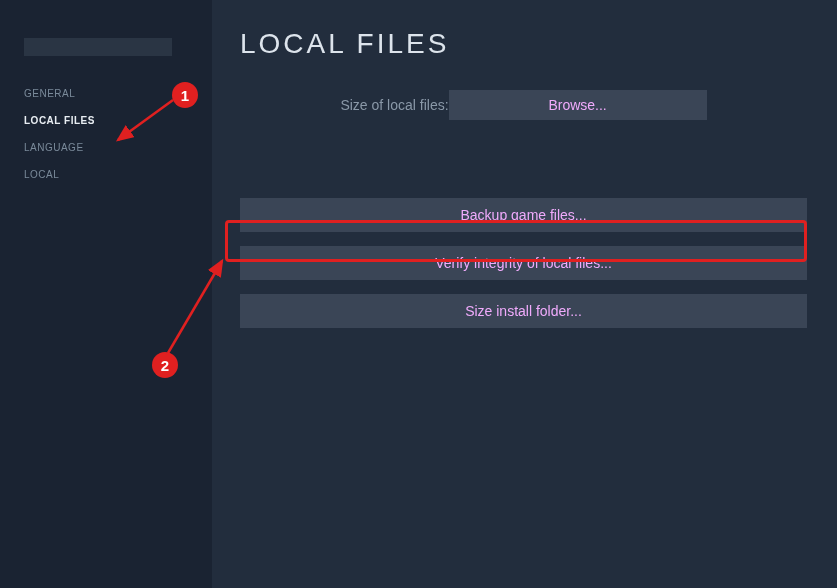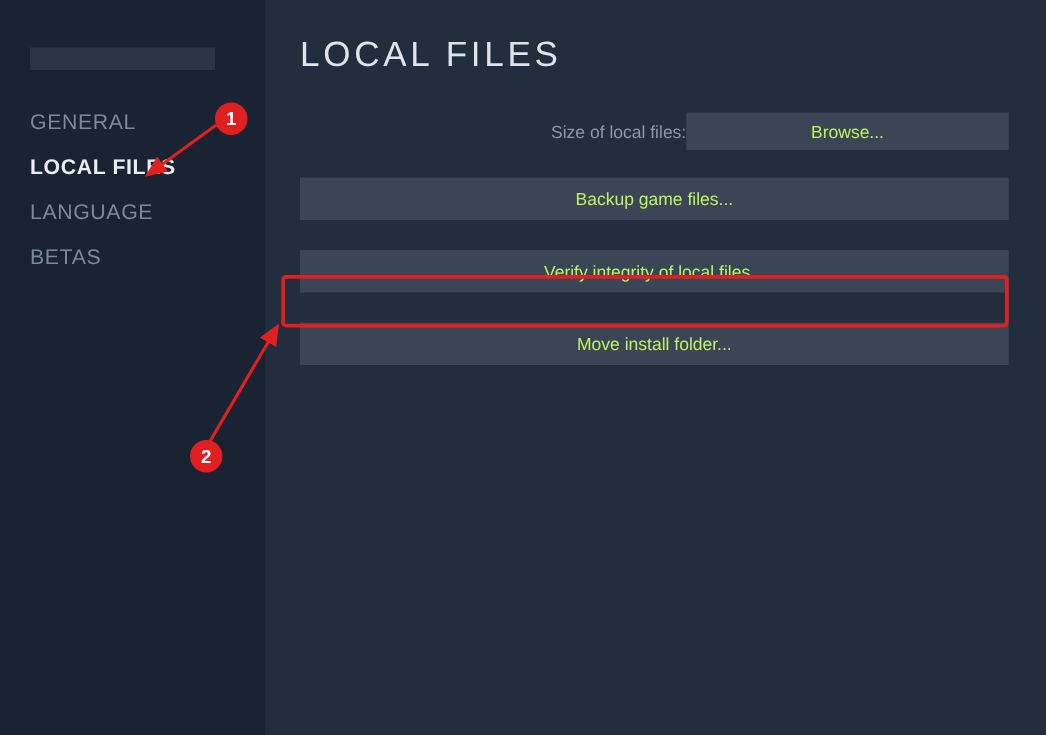--- a/index.html
+++ b/index.html
@@ -35,21 +35,21 @@
       padding-left: 24px;
     }
     .sidebar-header-block {
       width: 148px;
       height: 18px;
       background: #2a3544;
       margin-bottom: 24px;
     }
     .sidebar-item {
       color: #7a8a9a;
-      font-size: 17px;
+      font-size: 10px;
       letter-spacing: 0.5px;
       padding: 8px 0;
       cursor: pointer;
     }
     .sidebar-item.active {
       color: #e8edf2;
       font-weight: bold;
     }
     .main {
       position: absolute;
@@ -63,46 +63,46 @@
     .main-title {
       color: #dde4ec;
       font-size: 28px;
       font-weight: 300;
       letter-spacing: 3px;
       margin-bottom: 30px;
     }
     .size-row {
       display: flex;
       align-items: center;
-      justify-content: flex-end;
-      margin-bottom: 22px;
+      justify-content: center;
+      margin-bottom: 78px;
     }
     .size-label {
       color: #8a98a8;
       font-size: 14px;
     }
     .btn {
       background: #3a4556;
-      color: #bef264;
+      color: #f0abfc;
       border: none;
       font-size: 14px;
       display: flex;
       align-items: center;
       justify-content: center;
       cursor: pointer;
       font-family: inherit;
     }
     .btn-browse {
       width: 258px;
       height: 30px;
     }
     .btn-full {
       width: 100%;
       height: 34px;
-      margin-bottom: 24px;
+      margin-bottom: 14px;
     }
     .highlight-box {
       position: absolute;
       border: 3px solid #e02020;
       border-radius: 4px;
       pointer-events: none;
     }
     .highlight-verify {
       left: 225px;
       top: 220px;
@@ -138,34 +138,34 @@
 </head>
 <body>
 
 <div class="close-x">✕</div>
 
 <div class="sidebar">
   <div class="sidebar-header-block"></div>
   <div class="sidebar-item">GENERAL</div>
   <div class="sidebar-item active">LOCAL FILES</div>
   <div class="sidebar-item">LANGUAGE</div>
-  <div class="sidebar-item">BETAS</div>
+  <div class="sidebar-item">LOCAL</div>
 </div>
 
 <div class="main">
   <h1 class="main-title">LOCAL FILES</h1>
 
   <div class="size-row">
     <span class="size-label">Size of local files:</span>
     <button class="btn btn-browse">Browse...</button>
   </div>
 
   <button class="btn btn-full">Backup game files...</button>
   <button class="btn btn-full">Verify integrity of local files...</button>
-  <button class="btn btn-full">Move install folder...</button>
+  <button class="btn btn-full">Size install folder...</button>
 </div>
 
 <div class="highlight-box highlight-verify"></div>
 
 <div class="badge badge-1">1</div>
 <div class="badge badge-2">2</div>
 
 <svg class="arrow-svg" style="left:110px; top:95px; width:75px; height:55px;">
   <defs>
     <marker id="ah1" markerWidth="8" markerHeight="8" refX="6" refY="3" orient="auto">

